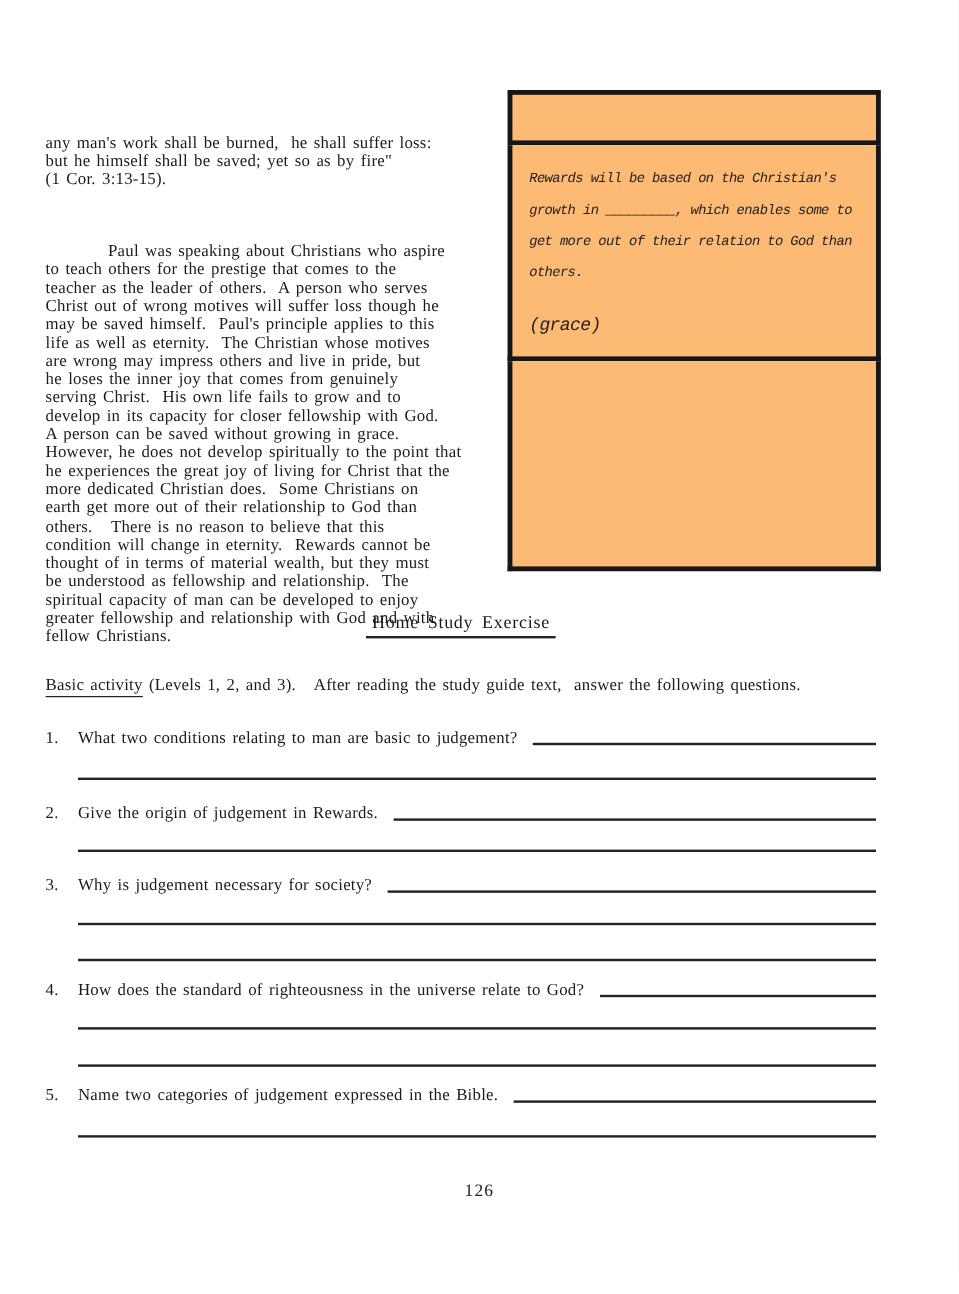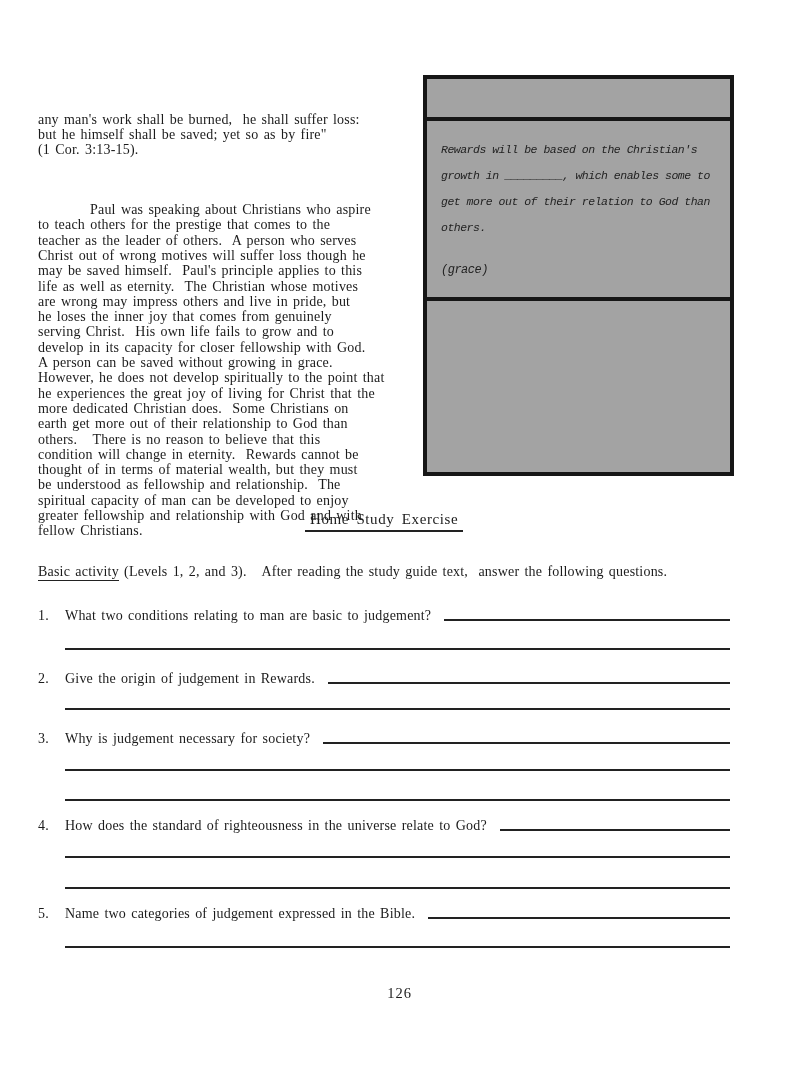--- a/index.html
+++ b/index.html
@@ -27,37 +27,37 @@
     white-space: pre-wrap;
   }
   .para2 { margin-top: 14px; }
   
   .sidebar {
     position: absolute;
     left: 423px;
     top: 75px;
     width: 311px;
   }
-  .box { border: 4px solid #161616; background: #a3a3a3; }
+  .box { border: 4px solid #161616; background: #fdba74; }
   .box1 { height: 46px; }
   .box2 { height: 180px; border-top: 0; padding: 16px 10px 0 14px; }
   .box3 { height: 175px; border-top: 0; }
   .box-text {
     font-family: "Liberation Mono", monospace;
     font-style: italic;
     font-size: 11.5px;
     letter-spacing: -0.5px;
     line-height: 26px;
     white-space: pre;
     color: #222;
   }
   .box-answer {
     font-family: "Liberation Mono", monospace;
     font-style: italic;
-    font-size: 12px;
+    font-size: 15px;
     letter-spacing: -0.5px;
     margin-top: 22px;
     color: #222;
   }
   
   .exercise-title {
     position: absolute;
     top: 511px;
     left: 305px;
     font-size: 15px;

